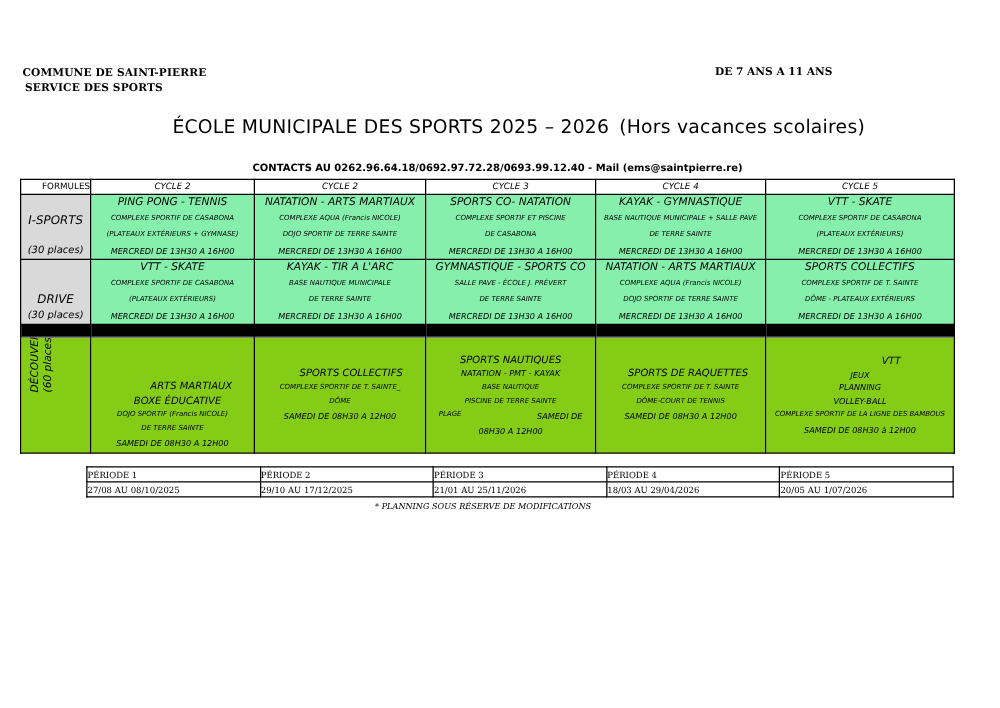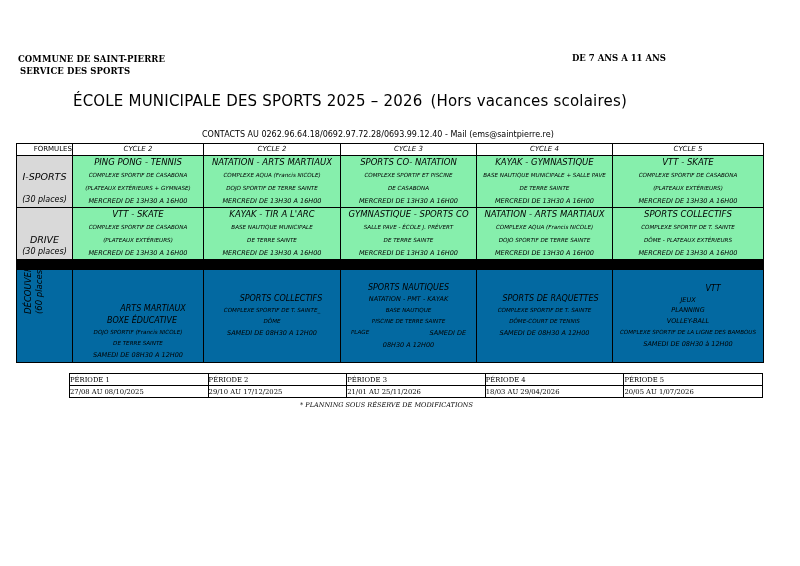--- a/index.html
+++ b/index.html
@@ -2,37 +2,37 @@
 <html><head>
 <meta charset="utf-8">
 <style>
   * { box-sizing: border-box; margin: 0; padding: 0; }
   html, body { width: 800px; height: 566px; background: #ffffff; overflow: hidden; }
   body { position: relative; font-family: "DejaVu Sans", sans-serif; color: #000; }
 
   .hdr-left { position: absolute; left: 18px; top: 53px; font-family: "DejaVu Serif", serif; font-weight: bold; font-size: 8.5px; line-height: 12px; letter-spacing: 0.1px; }
   .hdr-left div:nth-child(2) { padding-left: 2px; }
   .hdr-right { position: absolute; left: 572px; top: 53px; font-family: "DejaVu Serif", serif; font-weight: bold; font-size: 8.5px; }
-  .title { position: absolute; left: 0; width: 692px; top: 92px; text-align: center; font-size: 15px; letter-spacing: 0.2px; }
+  .title { position: absolute; left: 0; width: 692px; top: 92px; text-align: right; font-size: 15px; letter-spacing: 0.2px; }
   .title span { margin-left: 8px; }
-  .contacts { position: absolute; left: 202px; top: 130px; font-size: 8px; white-space: nowrap; }
+  .contacts { position: absolute; left: 202px; top: 130px; font-size: 8px; white-space: nowrap; font-weight: bold; }
 
   table.main { position: absolute; left: 16px; top: 143px; width: 747px; border-collapse: collapse; table-layout: fixed; }
   table.main td { border: 1px solid #000; text-align: center; vertical-align: middle; overflow: hidden; white-space: nowrap; }
   .head-row td { height: 12px; background: #fff; font-size: 7px; font-style: italic; line-height: 11px; }
   .head-row td.formules { font-style: normal; text-align: right; }
   .act { background: #86efac; }
   .act .name { font-size: 8.5px; font-style: italic; line-height: 13px; }
   .act .sub { font-size: 5.6px; font-style: italic; line-height: 13px; }
   .act .time { font-size: 6.5px; font-style: italic; line-height: 12px; }
   td.formula { background: #d9d9d9; font-style: italic; }
   td.formula .fname { font-size: 9.5px; }
   td.formula .fplaces { font-size: 8px; }
   .black-row td { height: 10px; background: #000; }
-  .disc td { background: #0369a1; height: 92px; }
+  .disc td { background: #84cc16; height: 92px; }
   .disc .name { font-size: 8px; font-style: italic; line-height: 12px; }
   .disc .sub { font-size: 5.6px; font-style: italic; line-height: 11px; }
   .disc .time { font-size: 6.5px; font-style: italic; line-height: 12px; }
   .disc .line { font-size: 6.5px; font-style: italic; line-height: 12px; }
   .vert { position: relative; width: 100%; height: 92px; }
   .vert .rot { position: absolute; left: 6px; top: 0; width: 40px; transform-origin: left top; transform: rotate(-90deg) translate(-44px, 0); font-style: italic; font-size: 8.5px; line-height: 11px; text-align: right; }
 
   table.periods { position: absolute; left: 69px; top: 373px; width: 694px; border-collapse: collapse; table-layout: fixed; font-family: "DejaVu Serif", serif; }
   table.periods td { border: 1.5px solid #000; text-align: left; font-size: 6.8px; height: 12px; line-height: 10px; }
   .note { position: absolute; left: 300px; top: 401px; font-family: "DejaVu Serif", serif; font-style: italic; font-size: 6.5px; }

